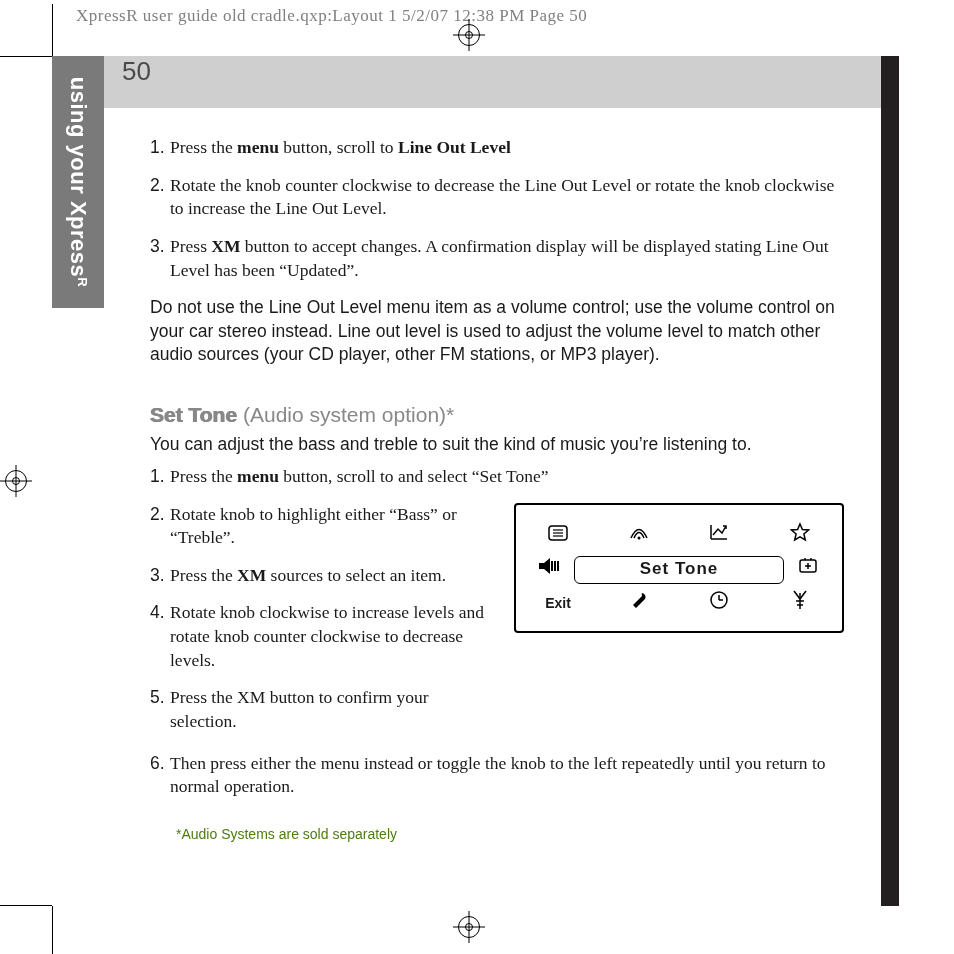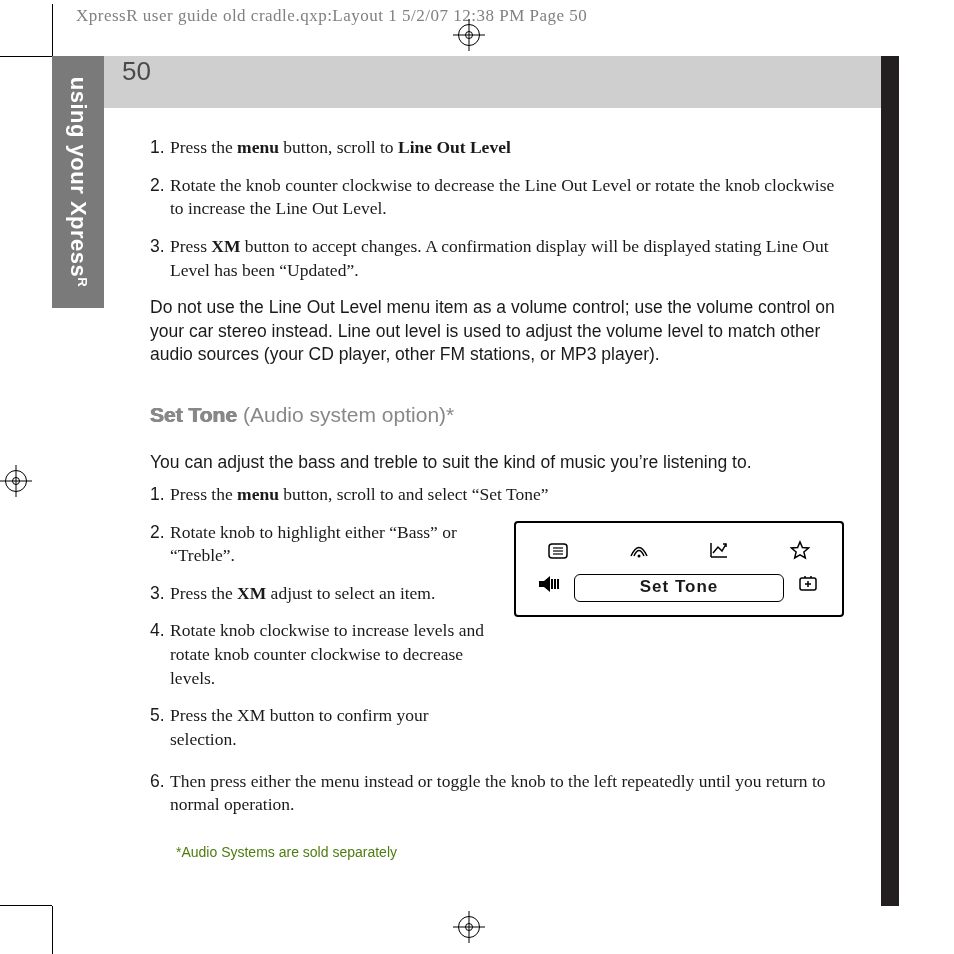--- a/index.html
+++ b/index.html
@@ -83,21 +83,21 @@
     line-height:1.35;
     color:#1a1a1a;
   }
   .step { display:flex; margin-bottom:14px; }
   .step .num { width:20px; flex:none; }
   .step .txt { flex:1;font-family:Liberation Serif, serif; }
   .note { margin:14px 0 30px 0; }
   .section-heading {
     font-size:21px;
     color:#888;
-    margin:34px 0 22px 0;
+    margin:34px 0 4px 0;
     font-weight:400;
   }
   .section-heading .lead {
     font-weight:700;
     text-shadow: 0.5px 0 0 #888, -0.5px 0 0 #888;
   }
   .columns { display:flex; gap:24px; align-items:flex-start; }
   .col-left { flex:1; }
   .col-right { width:330px; flex:none; }
   .screen {
@@ -197,21 +197,21 @@
       <div class="col-left">
 
         <div class="step">
           <div class="num">2.</div>
           <div class="txt">Rotate knob to highlight either “Bass” or “Treble”.</div>
         </div>
 
         <div class="step">
           <div class="num">3.</div>
           <div class="txt">
-            <span>Press the </span><b>XM</b><span> adjust to select an item.</span>
+            <span>Press the </span><b>XM</b><span> sources to select an item.</span>
           </div>
         </div>
 
         <div class="step">
           <div class="num">4.</div>
           <div class="txt">Rotate knob clockwise to increase levels and rotate knob counter clockwise to decrease levels.</div>
         </div>
 
         <div class="step">
           <div class="num">5.</div>
@@ -264,20 +264,44 @@
             <div class="cell" style="width:36px;">
               <svg width="22" height="18">
                   <rect x="3" y="3" width="16" height="12" rx="2" fill="none" stroke="#000" stroke-width="1.5"></rect>
                   <line x1="11" y1="6" x2="11" y2="12" stroke="#000" stroke-width="1.5"></line>
                   <line x1="8" y1="9" x2="14" y2="9" stroke="#000" stroke-width="1.5"></line>
                   <line x1="8" y1="1" x2="8" y2="3" stroke="#000" stroke-width="1.5"></line>
                   <line x1="14" y1="1" x2="14" y2="3" stroke="#000" stroke-width="1.5"></line>
                 </svg>
             </div>
           </div>
+          <div class="screen-row">
+            <div class="cell" style="font-size:14px; font-weight:600;">Exit</div>
+            <div class="cell">
+              <svg width="20" height="20">
+                  <path d="M13 3 a4 4 0 0 1 3 6 l-9 9 -3 -3 9-9 a4 4 0 0 1 0-3z" fill="#000"></path>
+                </svg>
+            </div>
+            <div class="cell">
+              <svg width="20" height="20">
+                  <circle cx="10" cy="10" r="8" fill="none" stroke="#000" stroke-width="1.5"></circle>
+                  <line x1="10" y1="10" x2="10" y2="5" stroke="#000" stroke-width="1.5"></line>
+                  <line x1="10" y1="10" x2="14" y2="10" stroke="#000" stroke-width="1.5"></line>
+                </svg>
+            </div>
+            <div class="cell">
+              <svg width="20" height="22">
+                  <line x1="10" y1="4" x2="10" y2="20" stroke="#000" stroke-width="1.5"></line>
+                  <line x1="4" y1="2" x2="10" y2="10" stroke="#000" stroke-width="1.5"></line>
+                  <line x1="16" y1="2" x2="10" y2="10" stroke="#000" stroke-width="1.5"></line>
+                  <line x1="6" y1="12" x2="14" y2="12" stroke="#000" stroke-width="1.5"></line>
+                  <line x1="7" y1="16" x2="13" y2="16" stroke="#000" stroke-width="1.5"></line>
+                </svg>
+            </div>
+          </div>
         </div>
       </div>
     </div>
 
     <div class="step" style="margin-top:4px;">
       <div class="num">6.</div>
       <div class="txt">Then press either the menu instead or toggle the knob to the left repeatedly until you return to normal operation.</div>
     </div>
 
     <div class="footnote">*Audio Systems are sold separately</div>

